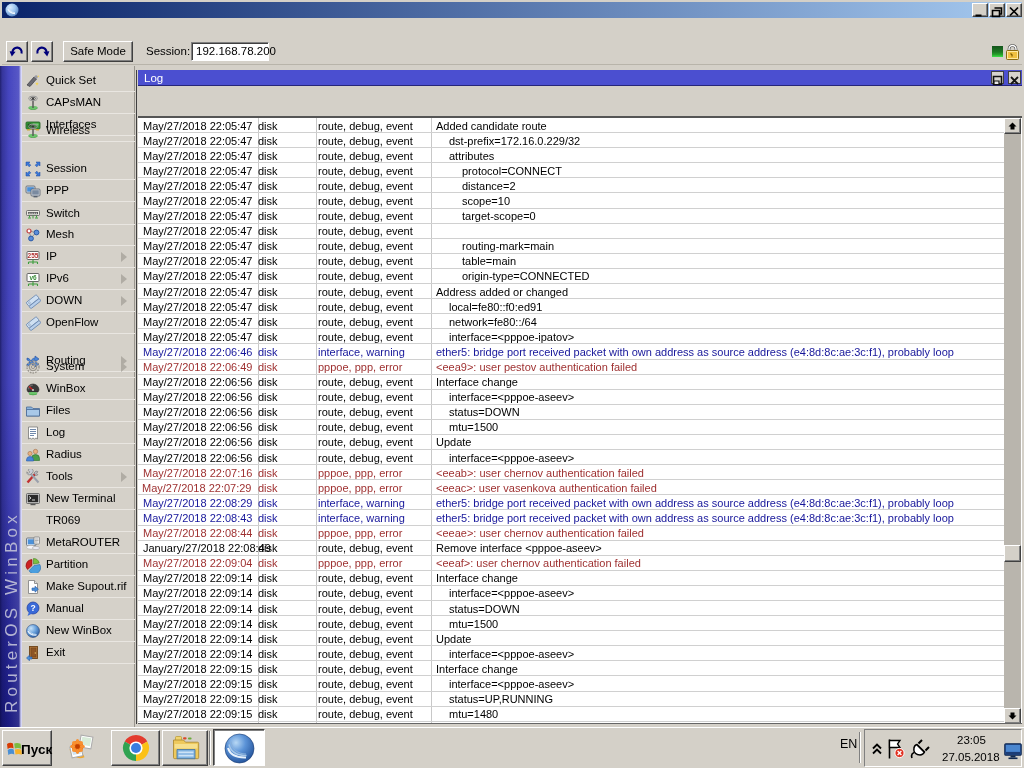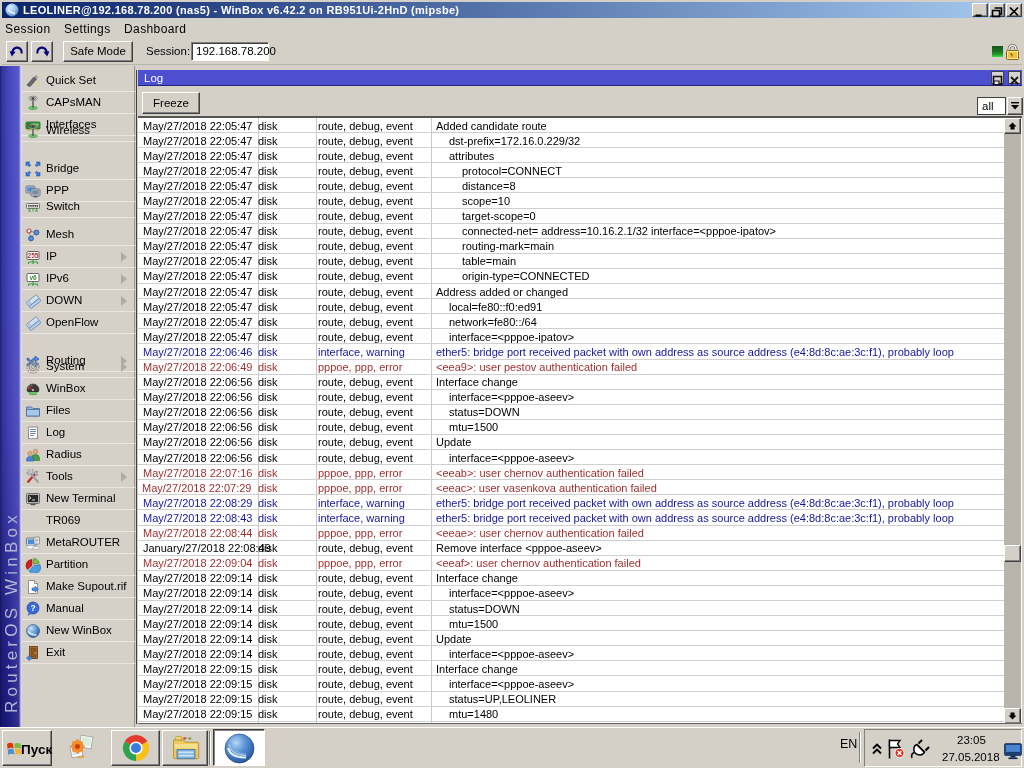--- a/index.html
+++ b/index.html
@@ -75,38 +75,32 @@
           <radialGradient id="tg" cx="35%" cy="30%" r="75%">
             <stop offset="0%" stop-color="#dceeff"></stop>
             <stop offset="55%" stop-color="#9cc4ee"></stop>
             <stop offset="100%" stop-color="#5583c0"></stop>
           </radialGradient>
         </defs>
   <circle cx="7" cy="7" r="6.5" fill="url(#tg)"></circle>
   <path d="M3 6 q1.5 4 7 4.5" stroke="#eef6ff" stroke-width="1.3" fill="none"></path>
   <path d="M3.5 4.5 q1 4.5 6.5 5.2" stroke="#cfe2f6" stroke-width="1" fill="none"></path>
  </svg>
- <span class="txt">LEOLINER@192.168.78.200 (nas5) - WinBox v6.42.2 on RB951Ui-2HnD (mipsbe)</span>
  <span class="capbtn" style="left:970px">
   <svg width="14" height="12" viewBox="0 0 14 12">
           <rect x="2.5" y="8.5" width="6" height="2" fill="#000"></rect>
         </svg></span>
  <span class="capbtn" style="left:986.5px">
   <svg width="14" height="12" viewBox="0 0 14 12">
           <path d="M4.5 2h7v6h-2M2.5 4.5h7v6h-7z" fill="none" stroke="#000" stroke-width="1.6"></path>
         </svg></span>
  <span class="capbtn" style="left:1004px">
   <svg width="14" height="12" viewBox="0 0 14 12">
           <path d="M3 1.5 L11 9.5 M11 1.5 L3 9.5" stroke="#000" stroke-width="1.7"></path>
         </svg></span>
-</div>
-<div id="menubar">
- <s style="left:3px;top:4px">Session</s>
- <s style="left:62px;top:4px">Settings</s>
- <s style="left:122px;top:4px">Dashboard</s>
 </div>
 <div id="toolbar">
  <span class="rbtn" style="left:4px;top:3px;width:22px;height:21px">
   <svg width="20" height="19" viewBox="0 0 20 19">
           <path d="M5.5 10.5 A4.6 4.6 0 1 1 14.5 11.5" fill="none" stroke="#00007a" stroke-width="2.1"></path>
           <path d="M2.6 9.2 L8.6 9.8 L4.8 14.6 Z" fill="#00007a"></path>
         </svg></span>
  <span class="rbtn" style="left:29px;top:3px;width:22px;height:21px">
   <svg width="20" height="19" viewBox="0 0 20 19">
           <path d="M14.5 10.5 A4.6 4.6 0 1 0 5.5 11.5" fill="none" stroke="#00007a" stroke-width="2.1"></path>
@@ -171,33 +165,33 @@
         </div>
 <div class="mi" style="top:91.5px">
           <svg width="16" height="16" viewBox="0 0 16 16">
             <g fill="#3b78d8" stroke="#1c4a9e" stroke-width=".5">
               <path d="M1 1 h4 l-1.2 1.2 2 2 -1.6 1.6 -2-2 L1 5 Z"></path>
               <path d="M15 1 v4 l-1.2-1.2 -2 2 -1.6-1.6 2-2 L11 1 Z"></path>
               <path d="M1 15 v-4 l1.2 1.2 2-2 1.6 1.6 -2 2 L5 15 Z"></path>
               <path d="M15 15 h-4 l1.2-1.2 -2-2 1.6-1.6 2 2 1.2-1.2 Z"></path>
             </g>
           </svg>
-          <span class="lb">Bridge</span>
+          <span class="lb">Session</span>
         </div>
 <div class="mi" style="top:113.5px">
           <svg width="16" height="16" viewBox="0 0 16 16">
             <rect x="1" y="3" width="9" height="7" rx="1" fill="#cfd4dc" stroke="#55606e" stroke-width=".8"></rect>
             <rect x="2.2" y="4.2" width="6.6" height="4.4" fill="#4a90d9"></rect>
             <rect x="6" y="6" width="9" height="7" rx="1" fill="#cfd4dc" stroke="#55606e" stroke-width=".8"></rect>
             <rect x="7.2" y="7.2" width="6.6" height="4.4" fill="#7a8aa0"></rect>
             <rect x="8.5" y="13" width="4" height="1.4" fill="#55606e"></rect>
           </svg>
           <span class="lb">PPP</span>
         </div>
-<div class="mi" style="top:130px">
+<div class="mi" style="top:137px">
           <svg width="16" height="16" viewBox="0 0 16 16">
             <rect x="1.5" y="4.5" width="13" height="5" rx="1" fill="#e8e6e0" stroke="#666" stroke-width=".9"></rect>
             <rect x="3" y="6" width="10" height="2.2" fill="#555"></rect>
             <g fill="#fff">
               <rect x="3.6" y="6.8" width="1.2" height="0.8"></rect>
               <rect x="5.4" y="6.8" width="1.2" height="0.8"></rect>
               <rect x="7.2" y="6.8" width="1.2" height="0.8"></rect>
               <rect x="9" y="6.8" width="1.2" height="0.8"></rect>
               <rect x="10.8" y="6.8" width="1.2" height="0.8"></rect>
             </g>
@@ -398,28 +392,20 @@
  <div id="logtitle">
           <span class="txt">Log</span>
   <span class="mdibtn" style="left:853px"><svg width="11" height="11" viewBox="0 0 11 11">
               <path d="M1.5 1.5 h8 v8 h-8 Z" fill="none" stroke="#111" stroke-width="1.6"></path>
               <path d="M2 6 h5 v3.5 h-5 Z" fill="#e8e8e8" stroke="#111" stroke-width="1.2"></path>
             </svg></span>
   <span class="mdibtn" style="left:870px"><svg width="11" height="11" viewBox="0 0 11 11">
               <path d="M2 2 L9 9 M9 2 L2 9" stroke="#111" stroke-width="1.8"></path>
             </svg></span>
  </div>
- <div id="logtoolbar">
-  <span class="rbtn" id="freeze">Freeze</span>
-  <span id="allbox">all</span>
-  <span class="rbtn" id="allbtn"><svg width="14" height="16" viewBox="0 0 14 16">
-              <rect x="3" y="4" width="8" height="1.4" fill="#000"></rect>
-              <path d="M3 7 h8 l-4 4.5 Z" fill="#000"></path>
-            </svg></span>
- </div>
  <div id="tablewrap">
   <div class="vline" style="left:120px"></div>
   <div class="vline" style="left:178px"></div>
   <div class="vline" style="left:293px"></div>
   <div id="rows">
 <div class="row">
               <s style="left:5px">May/27/2018 22:05:47</s>
               <s style="left:120px">disk</s>
               <s style="left:180px">route, debug, event</s>
               <s style="left:298px">Added candidate route</s>
@@ -439,39 +425,38 @@
 <div class="row">
               <s style="left:5px">May/27/2018 22:05:47</s>
               <s style="left:120px">disk</s>
               <s style="left:180px">route, debug, event</s>
               <s style="left:324px">protocol=CONNECT</s>
             </div>
 <div class="row">
               <s style="left:5px">May/27/2018 22:05:47</s>
               <s style="left:120px">disk</s>
               <s style="left:180px">route, debug, event</s>
-              <s style="left:324px">distance=8</s>
+              <s style="left:324px">distance=2</s>
             </div>
 <div class="row">
               <s style="left:5px">May/27/2018 22:05:47</s>
               <s style="left:120px">disk</s>
               <s style="left:180px">route, debug, event</s>
               <s style="left:324px">scope=10</s>
             </div>
 <div class="row">
               <s style="left:5px">May/27/2018 22:05:47</s>
               <s style="left:120px">disk</s>
               <s style="left:180px">route, debug, event</s>
               <s style="left:324px">target-scope=0</s>
             </div>
 <div class="row">
               <s style="left:5px">May/27/2018 22:05:47</s>
               <s style="left:120px">disk</s>
               <s style="left:180px">route, debug, event</s>
-              <s style="left:324px">connected-net= address=10.16.2.1/32 interface=&lt;pppoe-ipatov&gt;</s>
             </div>
 <div class="row">
               <s style="left:5px">May/27/2018 22:05:47</s>
               <s style="left:120px">disk</s>
               <s style="left:180px">route, debug, event</s>
               <s style="left:324px">routing-mark=main</s>
             </div>
 <div class="row">
               <s style="left:5px">May/27/2018 22:05:47</s>
               <s style="left:120px">disk</s>
@@ -643,21 +628,21 @@
 <div class="row">
               <s style="left:5px">May/27/2018 22:09:15</s>
               <s style="left:120px">disk</s>
               <s style="left:180px">route, debug, event</s>
               <s style="left:311px">interface=&lt;pppoe-aseev&gt;</s>
             </div>
 <div class="row">
               <s style="left:5px">May/27/2018 22:09:15</s>
               <s style="left:120px">disk</s>
               <s style="left:180px">route, debug, event</s>
-              <s style="left:311px">status=UP,LEOLINER</s>
+              <s style="left:311px">status=UP,RUNNING</s>
             </div>
 <div class="row">
               <s style="left:5px">May/27/2018 22:09:15</s>
               <s style="left:120px">disk</s>
               <s style="left:180px">route, debug, event</s>
               <s style="left:311px">mtu=1480</s>
             </div>
 <div class="row">
               <s style="left:5px">May/27/2018 22:09:15</s>
               <s style="left:120px">disk</s>

